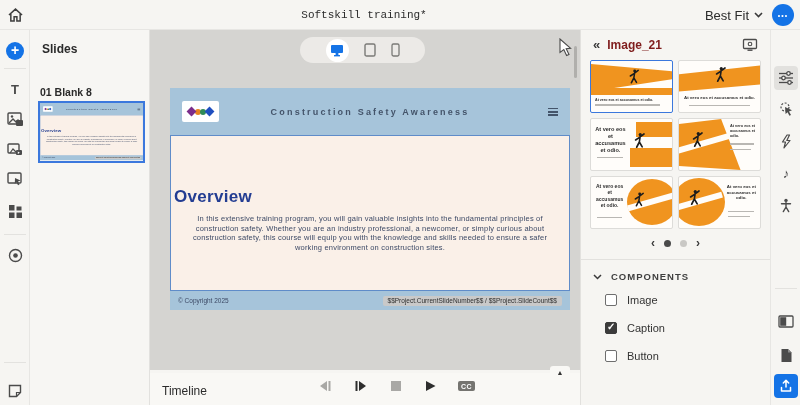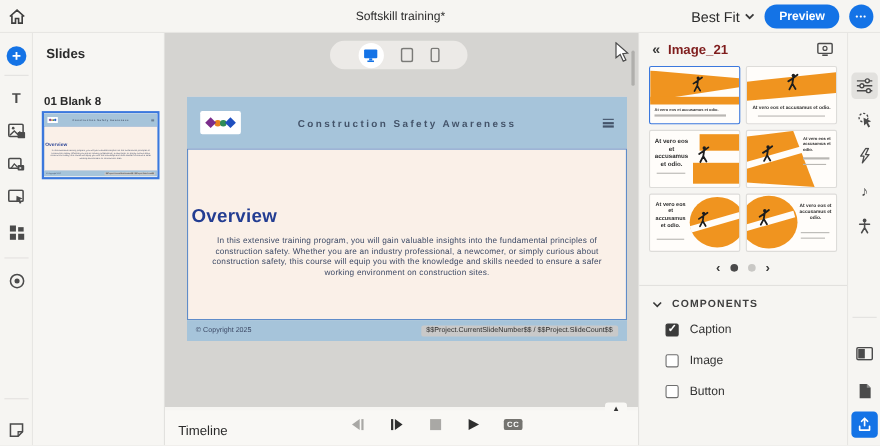--- a/index.html
+++ b/index.html
@@ -4,21 +4,21 @@
 <style>
   *{margin:0;padding:0;box-sizing:border-box;}
   html,body{background:#e9e8e5;}
   .app{position:relative;width:800px;height:405px;overflow:hidden;background:#f6f5f2;
        font-family:"Liberation Sans",sans-serif;color:#2b2b2b;}
   .abs{position:absolute;}
 
   
   .topbar{position:absolute;left:0;top:0;width:800px;height:30px;background:#f6f5f2;border-bottom:1px solid #e7e6e3;z-index:5;}
   .home-btn{position:absolute;left:0;top:0;width:30px;height:30px;display:flex;align-items:center;justify-content:center;}
-  .tb-title{position:absolute;left:0;right:72px;top:0;height:30px;display:flex;align-items:center;justify-content:center;font-size:11px;color:#2b2b2b;}
+  .tb-title{position:absolute;left:0;right:72px;top:0;height:30px;display:flex;align-items:center;justify-content:center;font-size:11px;color:#2b2b2b;font-family:Liberation Mono, monospace;}
   .tb-right{position:absolute;right:6px;top:0;height:30px;display:flex;align-items:center;gap:9px;}
   .fit{display:flex;align-items:center;gap:5px;font-size:13px;color:#2b2b2b;cursor:default;}
   .btn-preview{height:22px;padding:0 13px;border-radius:12px;background:#1473e6;color:#fff;font-size:11px;font-weight:bold;display:flex;align-items:center;border:none;}
   .btn-more{width:22px;height:22px;border-radius:50%;background:#1473e6;color:#fff;font-size:7px;letter-spacing:1px;display:flex;align-items:center;justify-content:center;border:none;}
 
   
   .left-toolbar{position:absolute;left:0;top:30px;width:30px;bottom:0;background:#f6f5f2;border-right:1px solid #e7e6e3;}
   .lt-icon{position:absolute;left:0;width:30px;height:26px;display:flex;align-items:center;justify-content:center;color:#4b4b4b;}
   .lt-div{position:absolute;left:4px;width:22px;height:1px;background:#e3e2df;}
   .plus-circle{width:18px;height:18px;border-radius:50%;background:#1473e6;color:#fff;font-size:14px;line-height:16px;text-align:center;font-weight:bold;}
@@ -117,21 +117,20 @@
       </svg>
     </div>
     <div class="tb-title">Softskill training*</div>
     <div class="tb-right">
       <div class="fit">
         <span>Best Fit</span>
         <svg width="9" height="6" viewBox="0 0 9 6">
           <polyline points="1,1 4.5,4.5 8,1" fill="none" stroke="#3a3a3a" stroke-width="1.6"></polyline>
         </svg>
       </div>
-      <button class="btn-preview">Preview</button>
       <button class="btn-more">•••</button>
     </div>
   </div>
 
   <div class="left-toolbar">
     <div class="lt-icon" style="top:8px;">
       <div class="plus-circle">+</div>
     </div>
     <div class="lt-div" style="top:38px;"></div>
     <div class="lt-icon" style="top:46px;">
@@ -375,26 +374,26 @@
     <div class="rp-divider"></div>
 
     <div class="comp-header">
       <svg width="9" height="6" viewBox="0 0 9 6">
         <polyline points="1,1 4.5,4.5 8,1" fill="none" stroke="#3a3a3a" stroke-width="1.5"></polyline>
       </svg>
       <span class="comp-title">COMPONENTS</span>
     </div>
 
     <label class="comp-row">
+      <span class="cb"></span>
+      <span class="cb-label">Image</span>
+    </label>
+    <label class="comp-row">
       <span class="cb checked"></span>
       <span class="cb-label">Caption</span>
-    </label>
-    <label class="comp-row">
-      <span class="cb"></span>
-      <span class="cb-label">Image</span>
     </label>
     <label class="comp-row">
       <span class="cb"></span>
       <span class="cb-label">Button</span>
     </label>
     <label class="comp-row">
       
       
     </label>
   </div>

